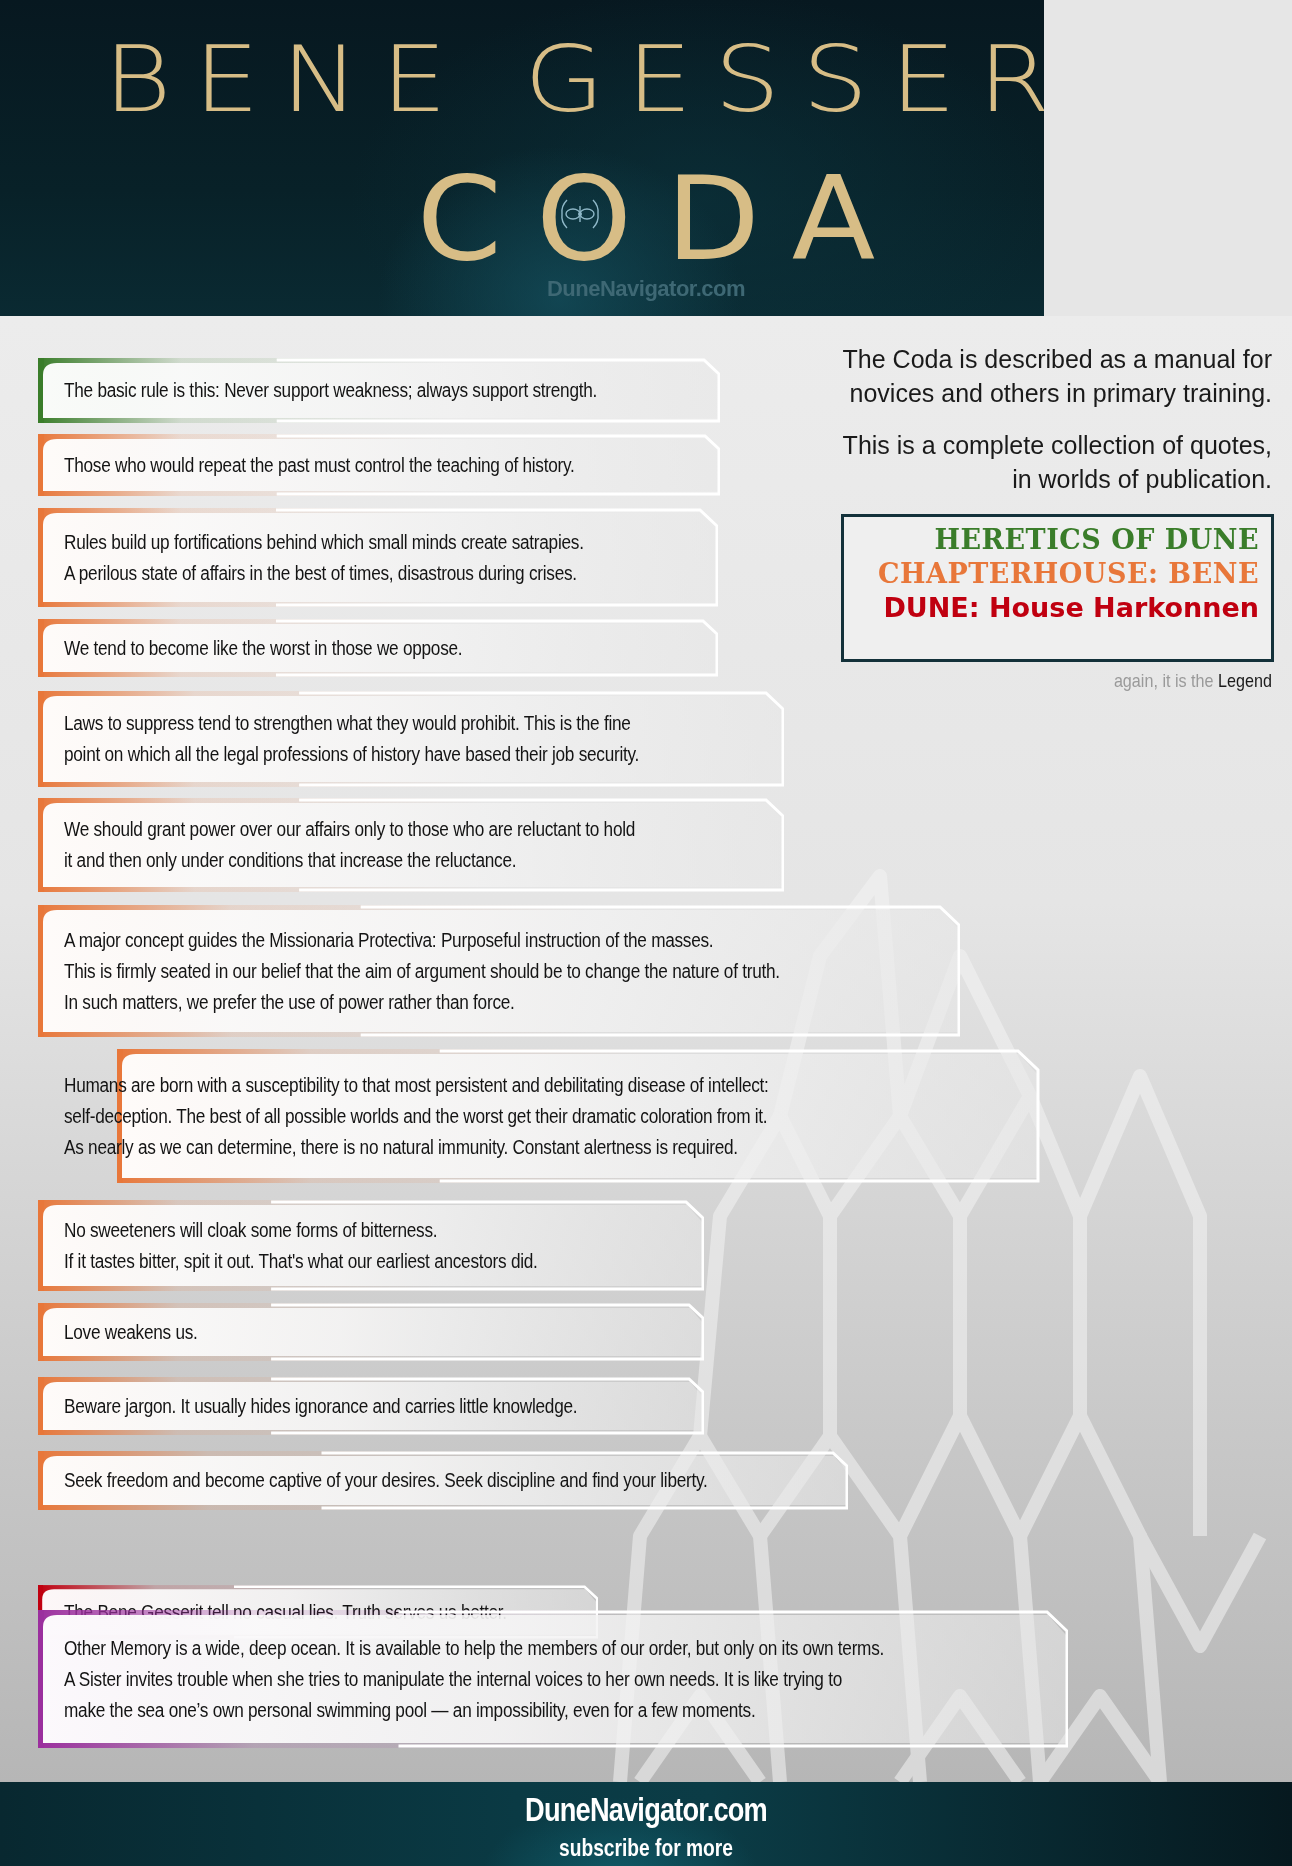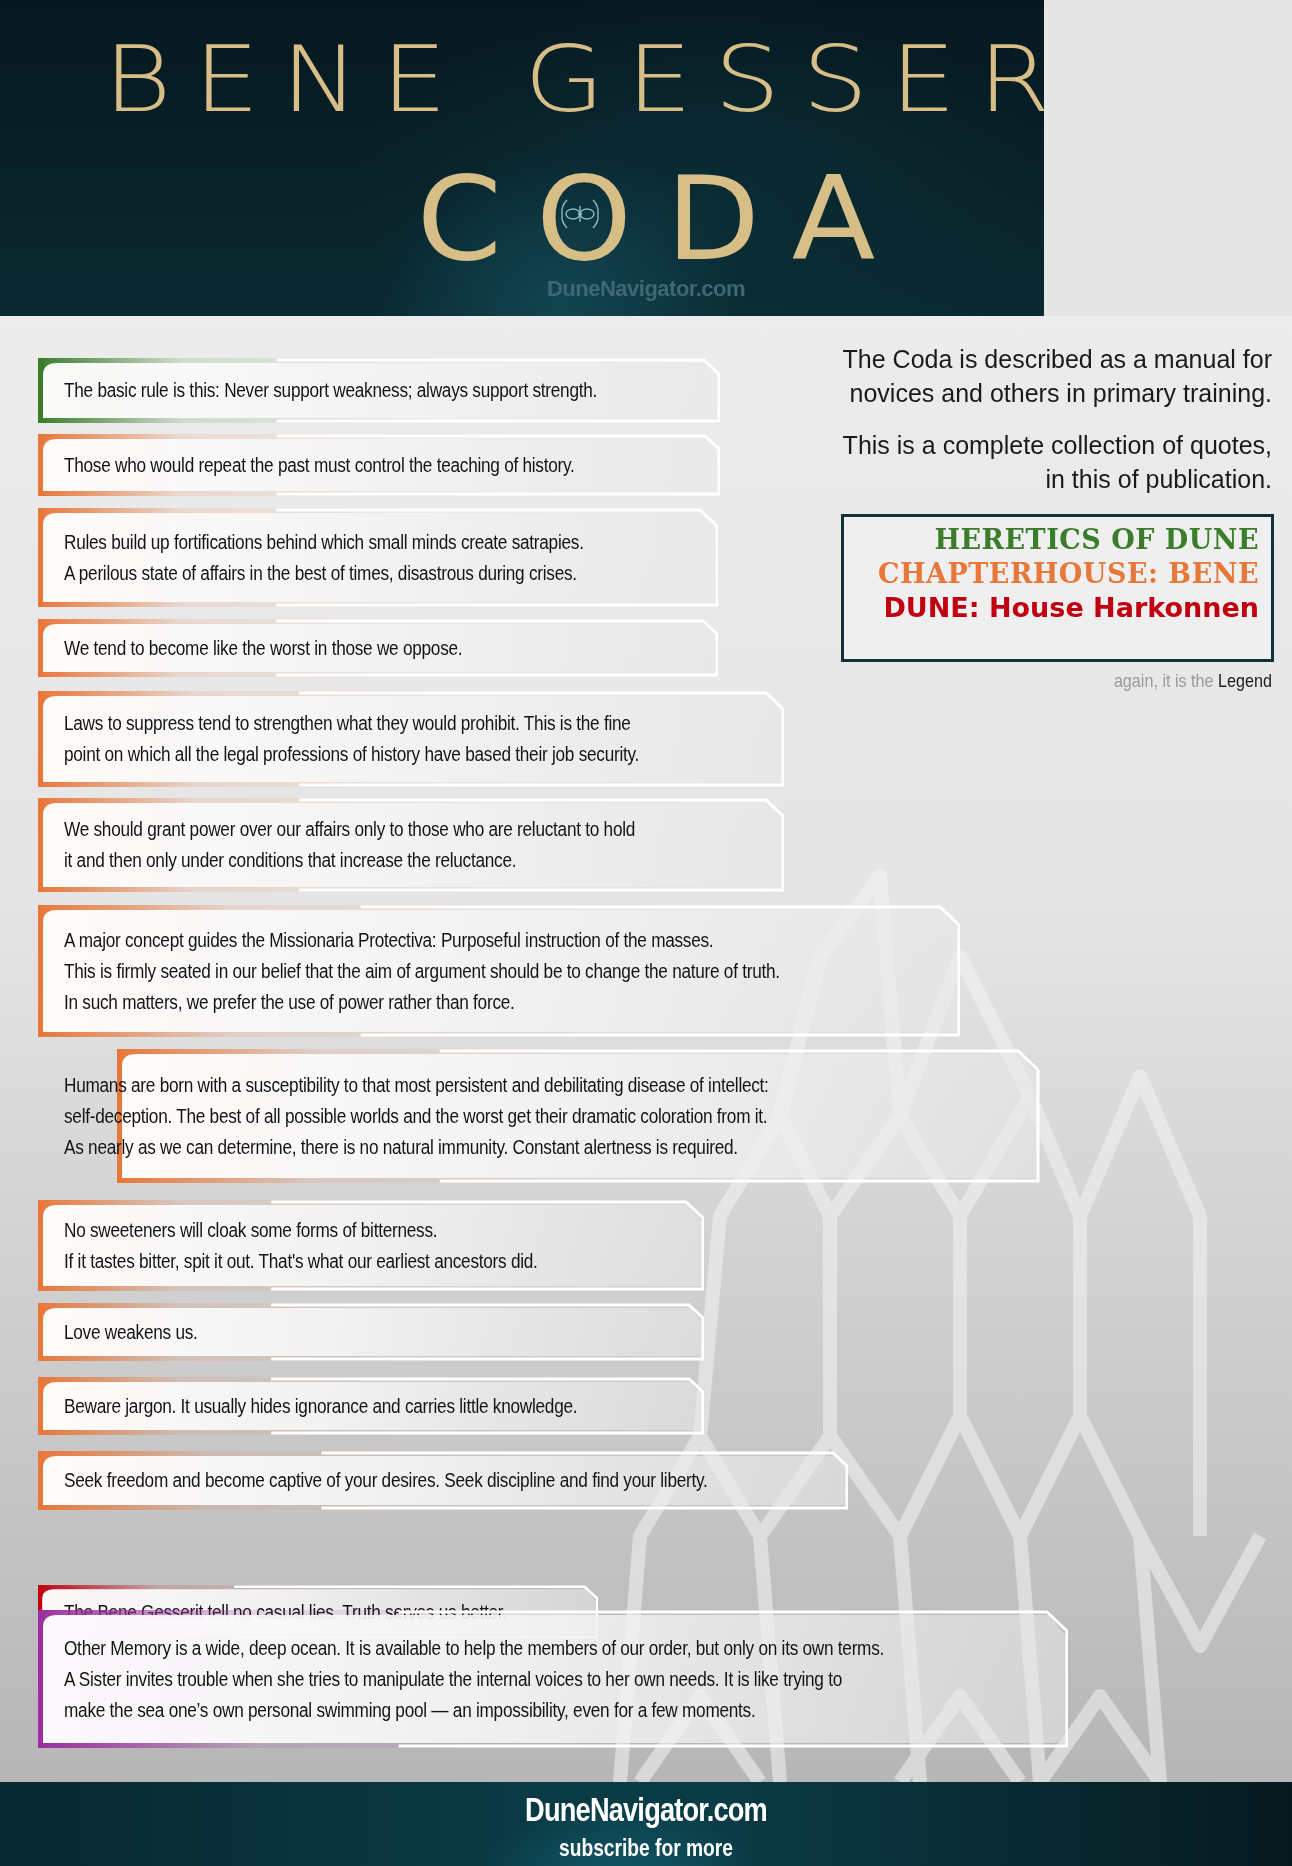--- a/index.html
+++ b/index.html
@@ -148,21 +148,21 @@
       <path d="M1140 1220 L1200 1330 L1260 1220"></path>
     </g>
   </svg>
 
   <div class="intro intro-1">
     <span style="display:block">The Coda is described as a manual for</span>
     <span style="display:block">novices and others in primary training.</span>
   </div>
   <div class="intro intro-2">
     <span style="display:block">This is a complete collection of quotes,</span>
-    <span style="display:block">in this of publication.</span>
+    <span style="display:block">in worlds of publication.</span>
   </div>
 
   <div class="legend-box">
     <span class="legend-row decor" style="color:#3a7d2a">HERETICS OF DUNE</span>
     <span class="legend-row decor" style="color:#e8773a">CHAPTERHOUSE: BENE</span>
     <span class="legend-row sans" style="color:#c00010">DUNE: House Harkonnen</span>
   </div>
   <div class="legend-caption"><span>again, it is the </span><b>Legend</b></div>
 
   <div id="quotes">

